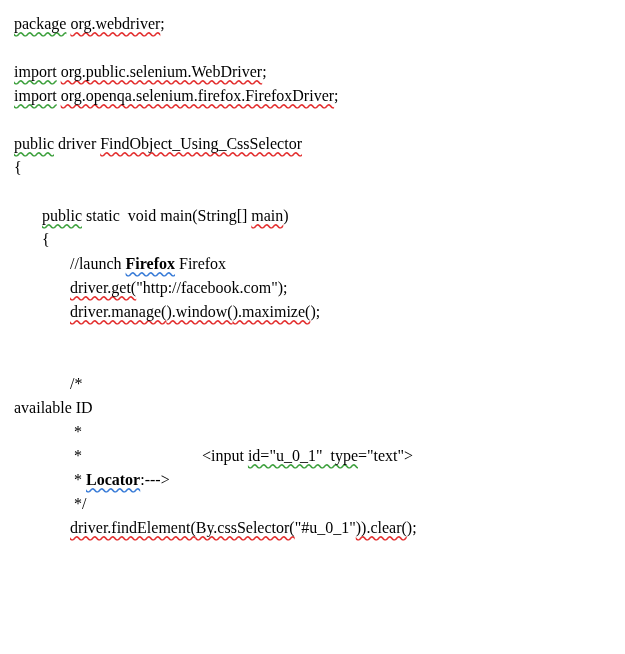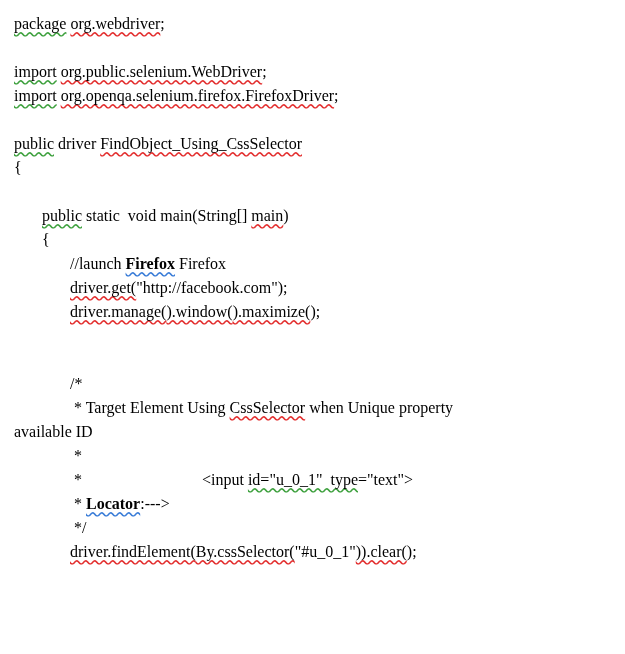--- a/index.html
+++ b/index.html
@@ -67,21 +67,20 @@
 
 <div class="code-line"><span>              </span><span class="red-wavy">driver.get(</span><span>"http://facebook.com"</span><span>);</span></div>
 
 <div class="code-line"><span>              </span><span class="red-wavy">driver.manage(</span><span class="red-wavy">).window(</span><span class="red-wavy">).maximize(</span><span>);</span></div>
 
 <div class="blank"></div>
 <div class="blank"></div>
 
 <div class="code-line">              /*</div>
 
-<div class="code-line"><span>               * Target Element Using </span><span class="red-wavy">CssSelector</span><span> when Unique property</span></div>
 
 <div class="code-line">available ID</div>
 
 <div class="code-line">               *</div>
 
 
 <div class="code-line"><span>               *                              &lt;input </span><span class="green-wavy">id="u_0_1"  type</span><span>="text"&gt;</span></div>
 
 <div class="code-line"><span>               * </span><span class="blue-wavy">Locator</span><span>:---&gt;</span></div>
 

